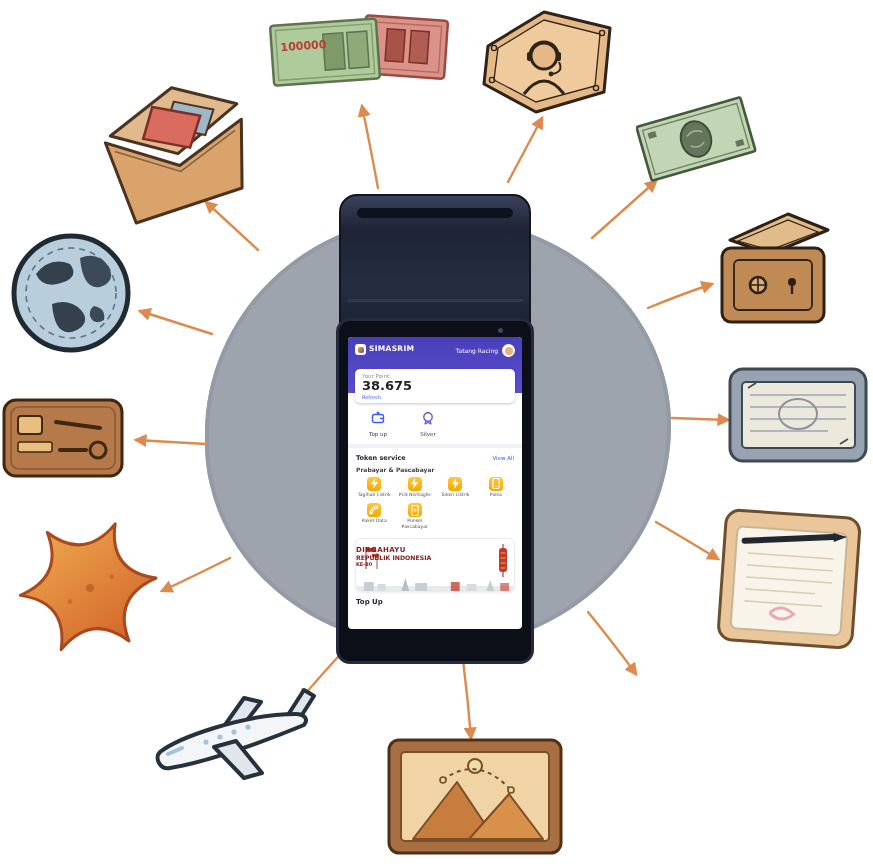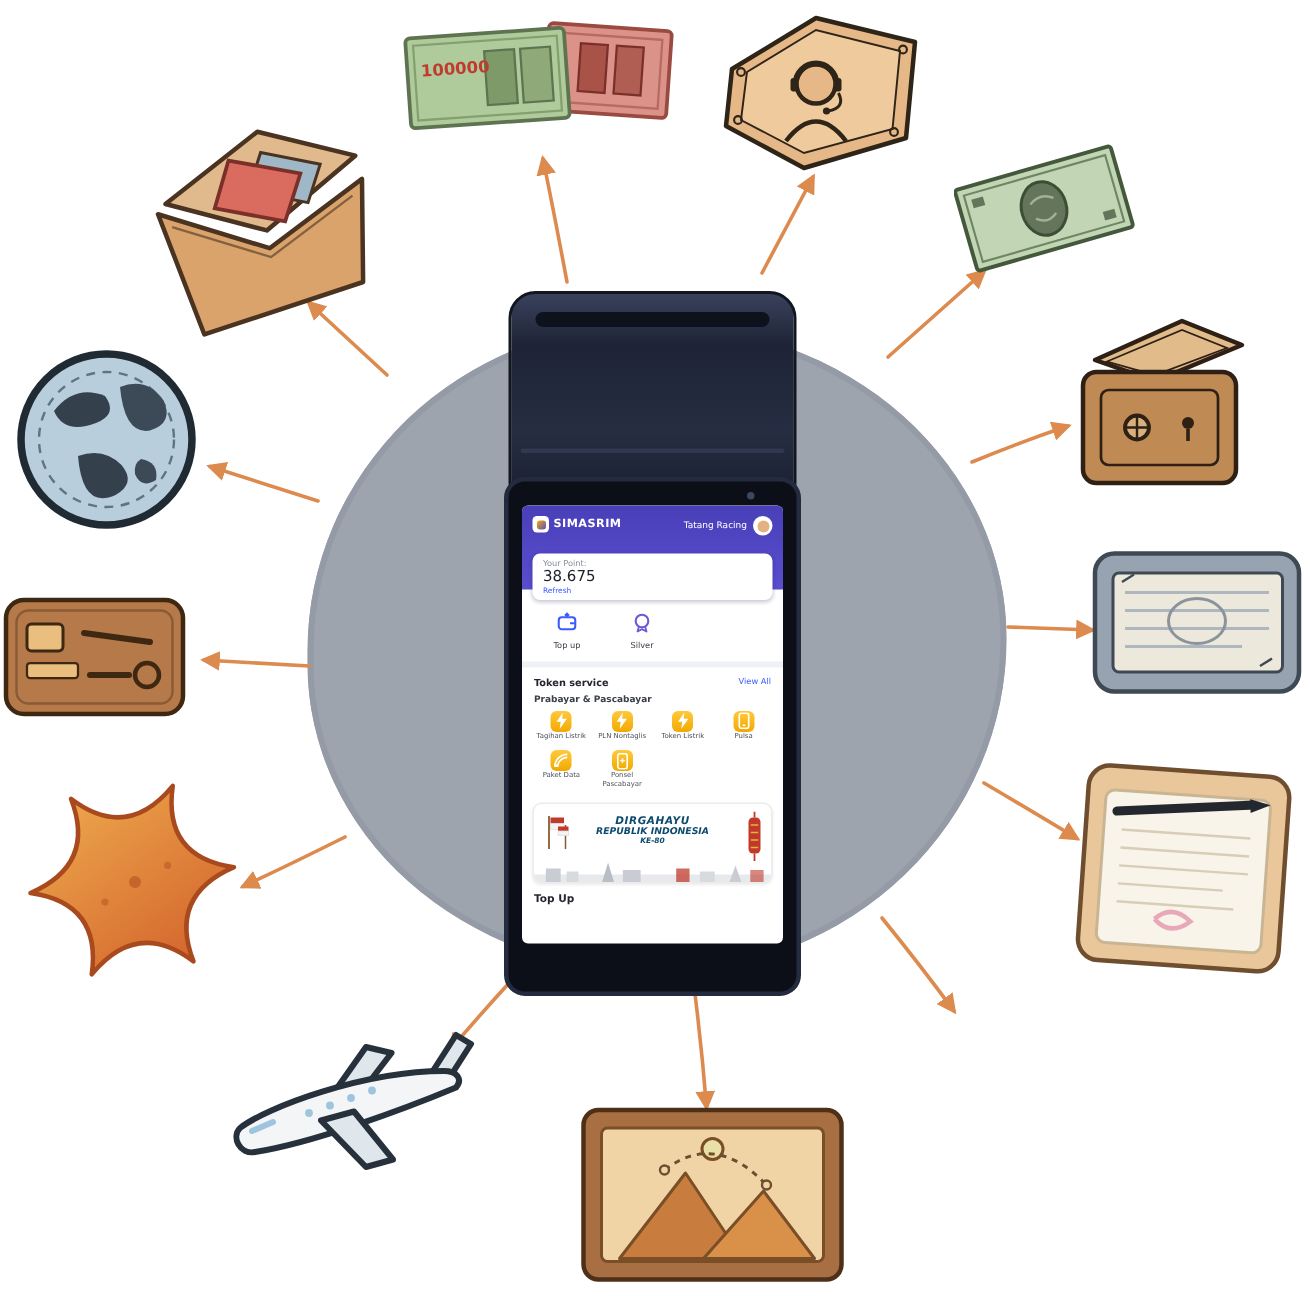--- a/index.html
+++ b/index.html
@@ -37,21 +37,21 @@
   .logo-dot{width:6px;height:6px;border-radius:2px;background:linear-gradient(135deg,#f2a900,#5a4ecf);}
   .brand-text{color:#fff;font-size:7.5px;font-weight:bold;letter-spacing:.3px;}
   .user-wrap{display:flex;align-items:center;gap:4px;}
   .user-name{color:#fff;font-size:6px;}
   .avatar{width:13px;height:13px;border-radius:50%;background:#fff;display:flex;align-items:center;justify-content:center;}
   .avatar i{width:8px;height:8px;border-radius:50%;background:#e4b183;display:block;}
 
   .points-card{position:relative;margin:-24px 7px 0;background:#fff;border-radius:5px;
     box-shadow:0 1px 3px rgba(20,20,60,.25);padding:4px 7px 3px;z-index:1;}
   .points-label{font-size:5.5px;color:#8a8f99;}
-  .points-value{font-size:10px;font-weight:normal;color:#20232b;line-height:1.15;}
+  .points-value{font-size:13px;font-weight:bold;color:#20232b;line-height:1.15;}
   .points-refresh{font-size:5px;color:#3b5bfd;cursor:pointer;}
 
   .quick-row{display:flex;gap:22px;padding:8px 16px 7px;}
   .quick-item{width:28px;text-align:center;cursor:pointer;}
   .quick-ico{width:14px;height:14px;margin:0 auto 2px;}
   .quick-label{font-size:5.5px;color:#3a3f49;}
 
   .divider{height:4px;background:#f0f1f4;}
 
   .svc-head{display:flex;justify-content:space-between;align-items:center;padding:6px 8px 2px;}
@@ -60,21 +60,21 @@
   .section-title{font-size:6px;font-weight:bold;color:#3a3f49;padding:2px 8px 3px;}
 
   .svc-grid{display:grid;grid-template-columns:repeat(4,1fr);row-gap:6px;padding:1px 6px 4px;}
   .svc-item{text-align:center;cursor:pointer;}
   .svc-ico{width:14px;height:14px;margin:0 auto 1px;border-radius:4px;
     background:linear-gradient(180deg,#ffc93c,#f2a900);display:flex;align-items:center;justify-content:center;}
   .svc-label{font-size:4.6px;color:#4a4f59;line-height:1.2;}
 
   .banner{position:relative;margin:5px 7px 0;background:#fff;border:1px solid #ececec;border-radius:6px;
     height:52px;box-shadow:0 1px 2px rgba(0,0,0,.08);overflow:hidden;}
-  .banner-center{position:absolute;left:0;right:0;top:7px;text-align:center;color:#0c4a6e;font-style:italic;}
+  .banner-center{position:absolute;left:0;right:0;top:7px;color:#7f1d1d;}
   .bn1{font-size:7px;font-weight:bold;letter-spacing:.4px;}
   .bn2{font-size:6.2px;font-weight:bold;}
   .bn3{font-size:5px;font-weight:bold;}
   .banner-flags{position:absolute;left:6px;top:6px;}
   .banner-lantern{position:absolute;right:5px;top:5px;}
   .banner-skyline{position:absolute;left:0;right:0;bottom:0;}
 
   .bottom-section{font-size:7px;font-weight:bold;color:#23262e;padding:6px 8px 0;}
 </style>
 </head>

